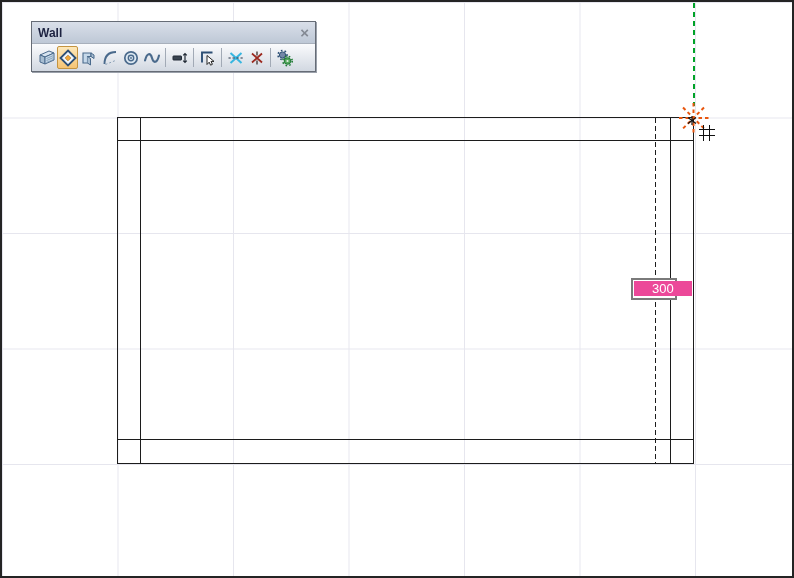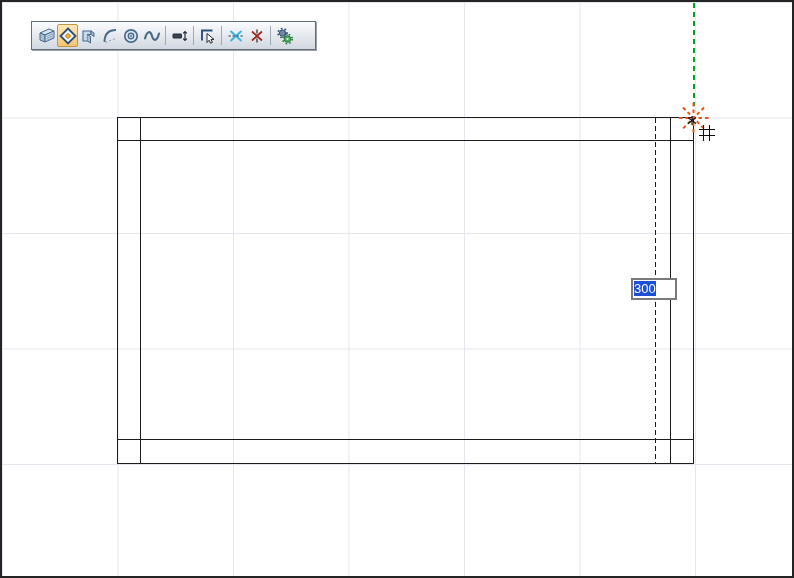--- a/index.html
+++ b/index.html
@@ -40,21 +40,21 @@
   }
   .sep{width:1px;height:19px;background:#a2aab6;margin:0 3px;flex:0 0 auto;}
   .tbtn svg{display:block;}
 
   
   .tracker{
     position:absolute;left:629px;top:276px;width:42px;height:18px;z-index:4;
     background:#fff;border:2px solid #7a7a7a;
     font-size:13px;line-height:18px;color:#000;
   }
-  .tracker .sel{background:#1d4ed8;color:#fff;padding:0 0;margin-left:1px;}
+  .tracker .sel{background:#ec4899;color:#fff;padding:0 18px;margin-left:1px;}
 </style>
 </head>
 <body>
 
 <div class="frame">
 
   <svg class="overlay" viewBox="0 0 794 578" shape-rendering="crispEdges">
 
     <g fill="none" stroke="#1c1c1c" stroke-width="1.4">
       <rect x="115.5" y="115.5" width="576" height="346"></rect>
@@ -87,20 +87,24 @@
       <line x1="697" y1="127.5" x2="712.5" y2="127.5"></line>
       <line x1="697" y1="133.5" x2="712.5" y2="133.5"></line>
     </g>
   </svg>
 
   <div class="tracker">
     <span class="sel">300</span>
   </div>
 
   <div class="toolbar">
+    <div class="titlebar">
+      <span class="title">Wall</span>
+      <span class="close">×</span>
+    </div>
     <div class="btnrow">
 
       <div class="tbtn" title="straight-wall">
         <svg width="18" height="18" viewBox="0 0 18 18">
           <polygon points="2,6 11,2 16,4 7,8" fill="#d7e4f0" stroke="#4a6a8c" stroke-width="1"></polygon>
           <polygon points="2,6 7,8 7,15 2,13" fill="#a8bed2" stroke="#4a6a8c" stroke-width="1"></polygon>
           <polygon points="7,8 16,4 16,11 7,15" fill="#c6d9ea" stroke="#4a6a8c" stroke-width="1"></polygon>
           <path d="M8.5 9.6 L15 6.7 M8.5 11.6 L15 8.7 M8.5 13.6 L15 10.7" stroke="#7a95b0" stroke-width="0.8" fill="none"></path>
         </svg>
       </div>

